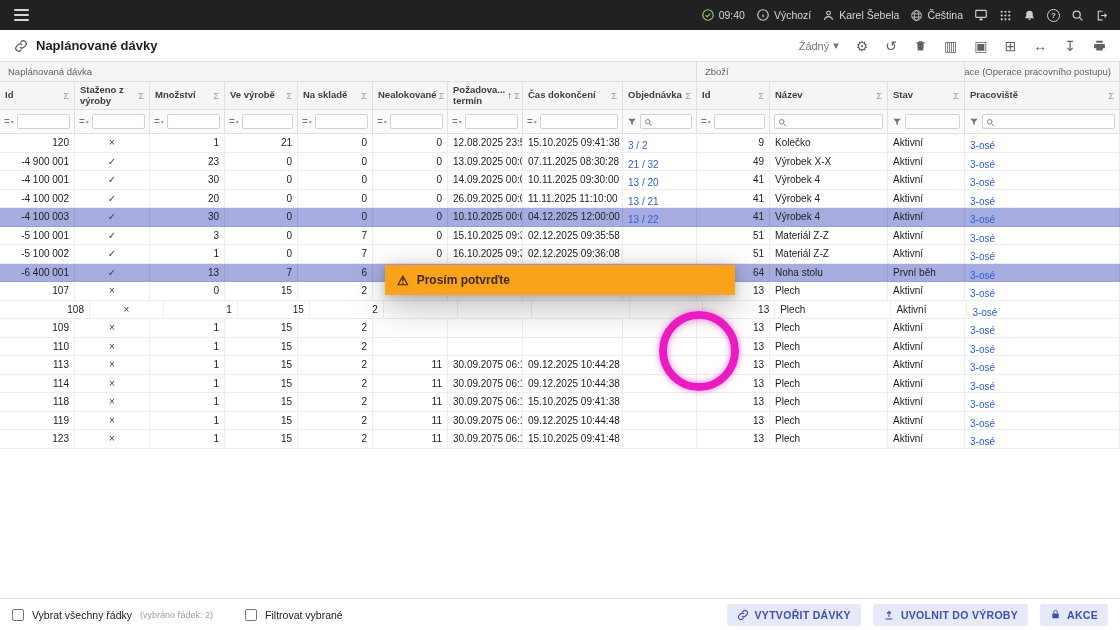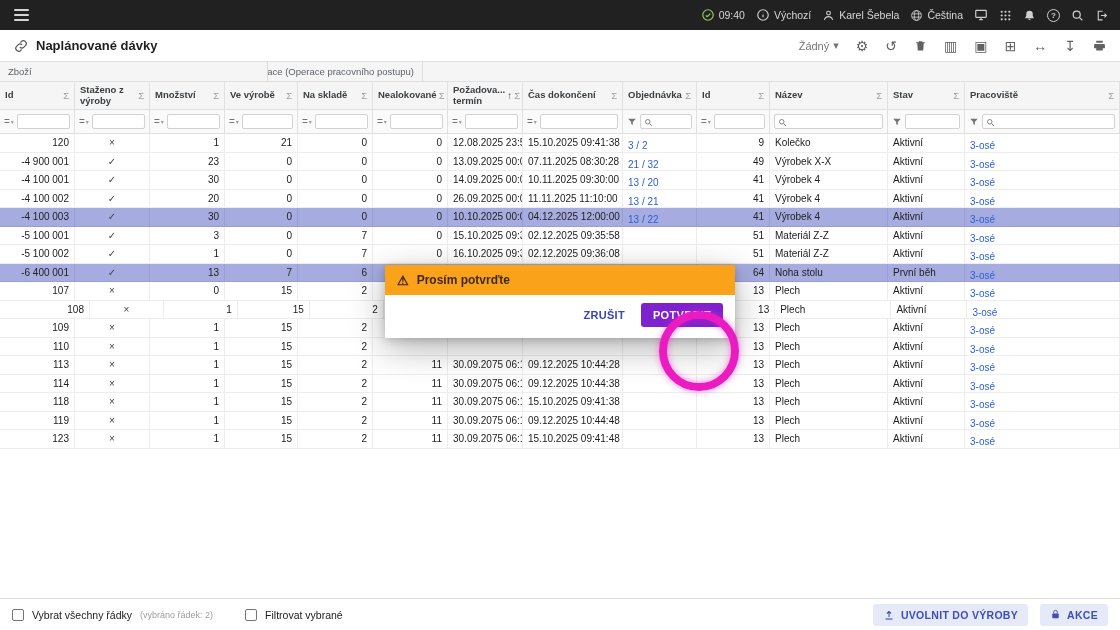--- a/index.html
+++ b/index.html
@@ -205,20 +205,21 @@
     <span class="tool-icon">
       <svg viewBox="0 0 24 24" width="13" height="13" fill="#616161">
           <path d="M6 3h12v4H6zM4 9h16a2 2 0 0 1 2 2v6h-4v4H6v-4H2v-6a2 2 0 0 1 2-2zm4 8h8v4H8z"></path>
         </svg>
     </span>
   </div>
 </div>
 
 <div class="table-wrap">
   <div class="group-row" id="group-row">
+      <div class="group-cell" style="width: 697px;">Naplánovaná dávka</div>
       <div class="group-cell" style="width: 268px;">Zboží</div>
       <div class="group-cell right" style="width: 155px;">Operace (Operace pracovního postupu)</div>
     </div>
   <div class="header-row" id="header-row">
       <div class="header-cell" style="width: 75px;">
         <span class="header-label">Id</span>
         <span class="header-icons">
           <span class="sum">Σ</span>
         </span>
       </div>
@@ -751,20 +752,29 @@
     <span>Vybrat všechny řádky</span>
     <span class="hint">(vybráno řádek: 2)</span>
     <span class="gap"></span>
     <span class="checkbox"></span>
     <span>Filtrovat vybrané</span>
   </div>
   <div class="footer-right">
     <button class="footer-btn">
       <span class="tb-icon">
         <svg viewBox="0 0 24 24" width="12" height="12" fill="none" stroke="#3d4eb8" stroke-width="2.2">
+            <path d="M10 14a5 5 0 0 0 7 0l3-3a5 5 0 0 0-7-7l-2 2"></path>
+            <path d="M14 10a5 5 0 0 0-7 0l-3 3a5 5 0 0 0 7 7l2-2"></path>
+          </svg>
+      </span>
+      <span>VYTVOŘIT DÁVKY</span>
+    </button>
+    <button class="footer-btn">
+      <span class="tb-icon">
+        <svg viewBox="0 0 24 24" width="12" height="12" fill="none" stroke="#3d4eb8" stroke-width="2.2">
             <path d="M12 16V5M8 9l4-4 4 4"></path>
             <path d="M5 20h14"></path>
           </svg>
       </span>
       <span>UVOLNIT DO VÝROBY</span>
     </button>
     <button class="footer-btn">
       <span class="tb-icon">
         <svg viewBox="0 0 24 24" width="11" height="11" fill="#3d4eb8">
             <rect x="5" y="10" width="14" height="10" rx="1.5"></rect>
@@ -774,19 +784,15 @@
       <span>AKCE</span>
     </button>
   </div>
 </footer>
 
 <div class="modal">
   <div class="modal-header">
     <span class="warn">⚠</span>
     <span>Prosím potvrďte</span>
   </div>
-  <div class="modal-actions">
-    <button class="btn-text">ZRUŠIT</button>
-    <button class="btn-primary">POTVRDIT</button>
-  </div>
 </div>
 
 <div class="highlight-ring"></div>
 
 </body></html>

